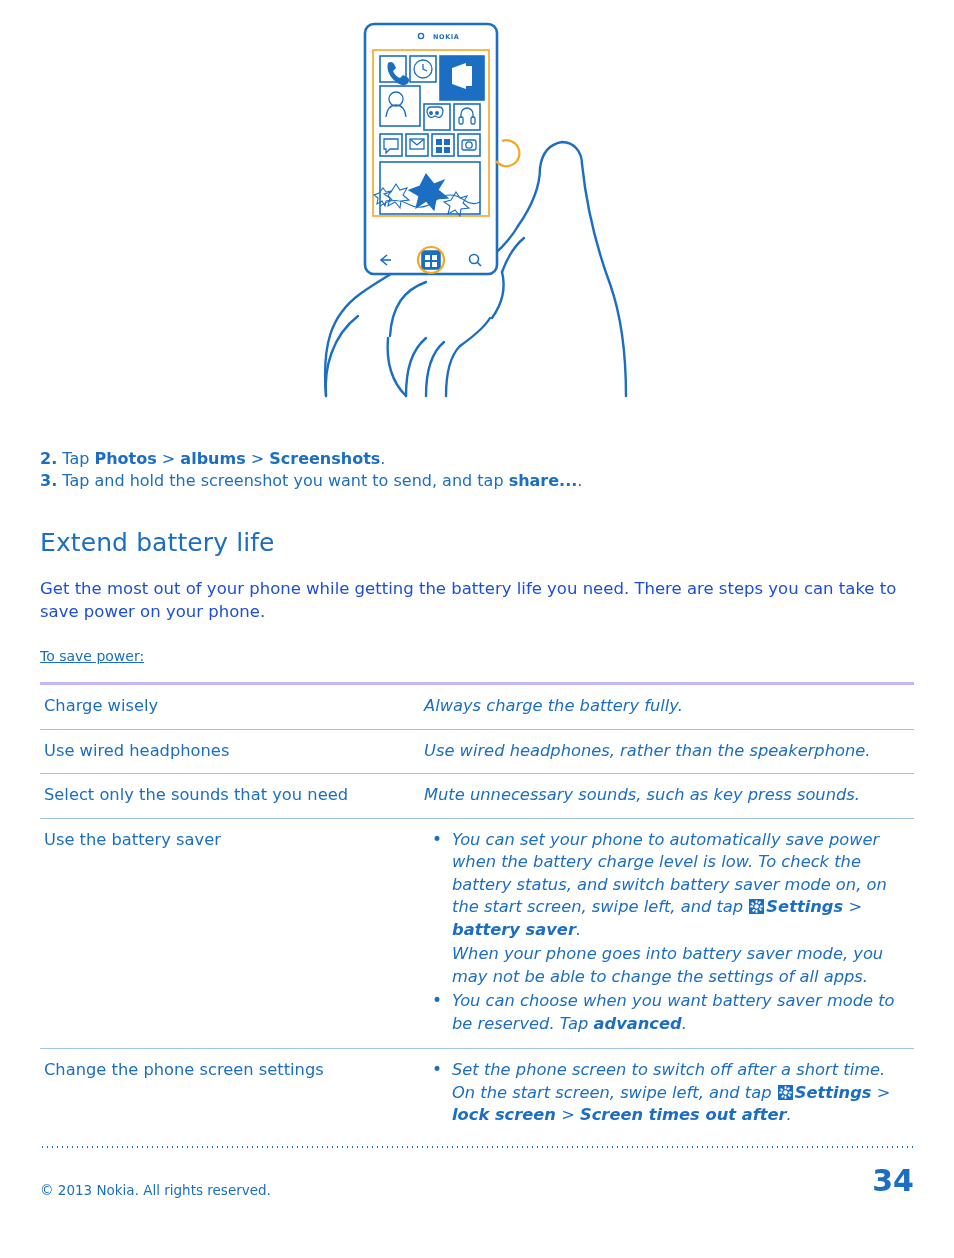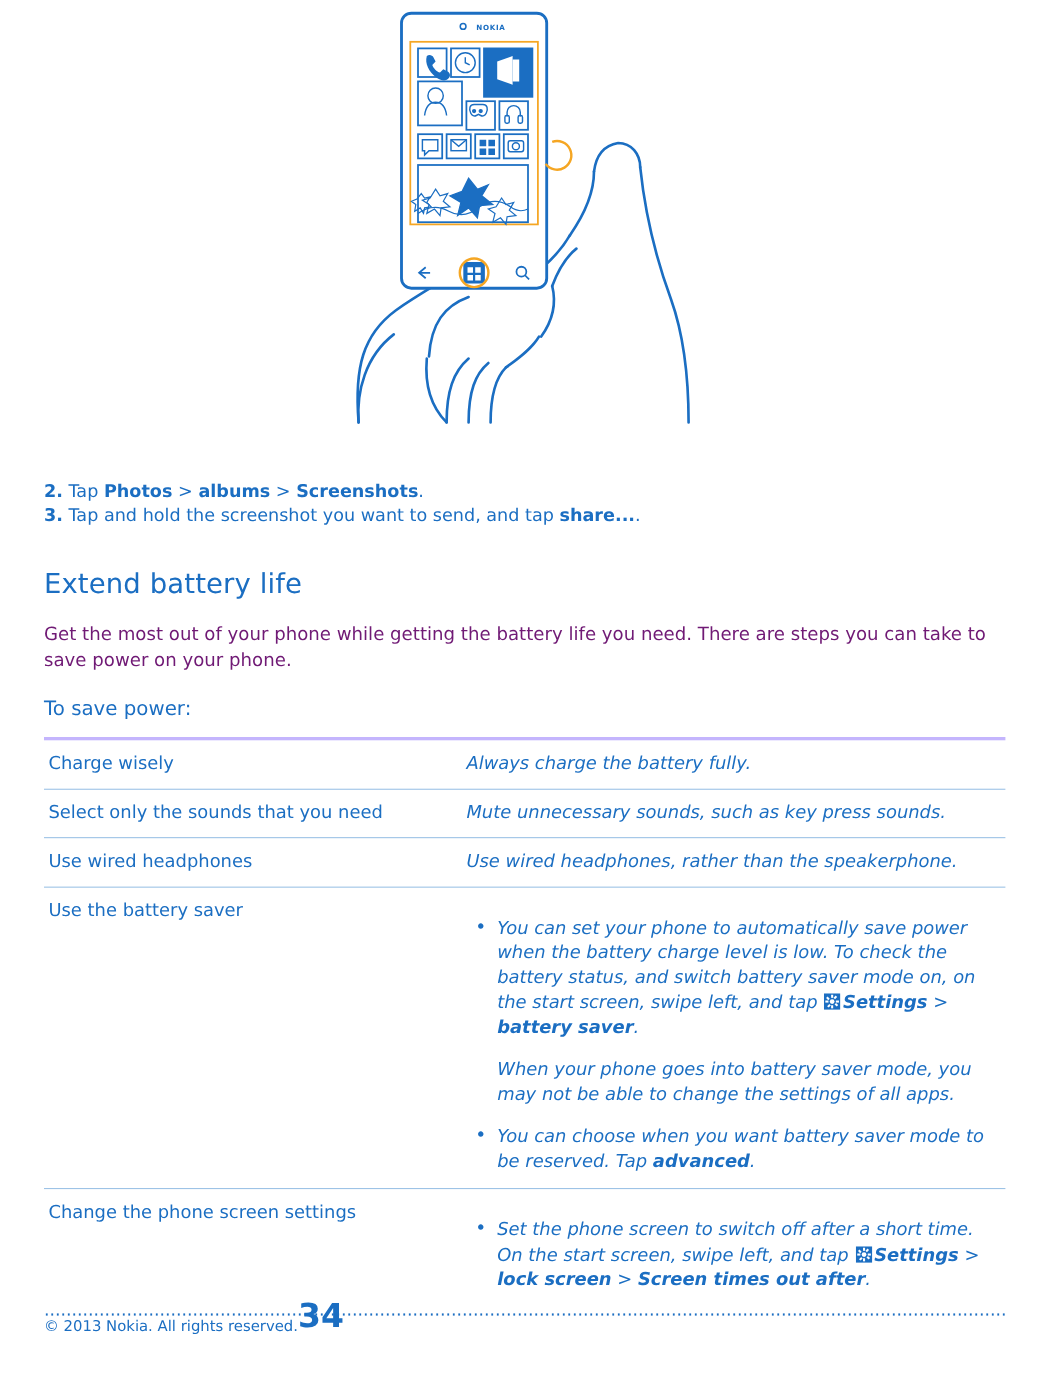--- a/index.html
+++ b/index.html
@@ -13,21 +13,21 @@
     font-family: "DejaVu Sans", "Liberation Sans", sans-serif;
     color: #1b6ec2;
     position: relative;
     overflow: hidden;
   }
   .page {
     position: relative;
     width: 954px;
     height: 1258px;
     box-sizing: border-box;
-    padding: 4px 40px;
+    padding: 16px 40px;
   }
   
   .illustration {
     width: 100%;
     height: 400px;
     position: relative;
   }
   .illustration svg {
     position: absolute;
     left: 0;
@@ -51,28 +51,29 @@
     font-size: 25px;
     font-weight: normal;
     color: #1b6ec2;
     margin: 36px 0 20px 0;
     letter-spacing: 0.1px;
   }
   p.intro {
     font-size: 16.5px;
     line-height: 23px;
     margin: 0 0 22px 0;
-    color: #701a75;
+    color: #1d4ed8;
     max-width: 880px;
   }
   p.lead {
-    font-size: 18px;
+    font-size: 14px;
     line-height: 23px;
     margin: 0 0 14px 0;
     color: #1b6ec2;
+    text-decoration: underline;
   }
   
   table.tips {
     width: 874px;
     border-collapse: collapse;
     font-size: 16.3px;
     color: #1b6ec2;
   }
   table.tips td {
     vertical-align: top;
@@ -93,21 +94,20 @@
   }
   ul.bullets {
     margin: 0;
     padding: 0;
     list-style: none;
   }
   ul.bullets > li {
     position: relative;
     padding-left: 28px;
     margin-bottom: 2px;
-    margin-top: 16px;
   }
   ul.bullets > li::before {
     content: "\2022";
     position: absolute;
     left: 8px;
     top: -1px;
     font-size: 17px;
     color: #1b6ec2;
   }
   ul.bullets > li.nobullet {
@@ -130,24 +130,24 @@
     height: 2px;
     margin-top: 6px;
     background-image: radial-gradient(circle, #1b6ec2 0.8px, transparent 1px);
     background-size: 5px 2px;
     background-repeat: repeat-x;
   }
   .footer {
     position: absolute;
     left: 40px;
     right: 40px;
-    bottom: 44px;
+    bottom: 60px;
     display: flex;
     align-items: flex-end;
-    justify-content: flex-start;
+    justify-content: space-between;
   }
   .copyright {
     font-size: 13.5px;
     color: #1b6ec2;
   }
   .pagenum {
     font-size: 30px;
     font-weight: bold;
     color: #1b6ec2;
   }
@@ -272,26 +272,26 @@
   <p class="intro">Get the most out of your phone while getting the battery life you need. There are steps you can take to save power on your phone.</p>
   <p class="lead">To save power:</p>
 
   <table class="tips">
     <tbody>
         <tr>
           <td class="term">Charge wisely</td>
           <td class="desc">Always charge the battery fully.</td>
         </tr>
         <tr>
+          <td class="term">Use wired headphones</td>
+          <td class="desc">Use wired headphones, rather than the speakerphone.</td>
+        </tr>
+        <tr>
           <td class="term">Select only the sounds that you need</td>
           <td class="desc">Mute unnecessary sounds, such as key press sounds.</td>
-        </tr>
-        <tr>
-          <td class="term">Use wired headphones</td>
-          <td class="desc">Use wired headphones, rather than the speakerphone.</td>
         </tr>
         <tr>
           <td class="term">Use the battery saver</td>
           <td class="desc">
             <ul class="bullets">
               <li><span>You can set your phone to automatically save power when the battery charge level is low. To check the battery status, and switch battery saver mode on, on the start screen, swipe left, and tap </span><span class="gearicon"><svg viewBox="0 0 16 16" width="15" height="15">
                     <rect x="0" y="0" width="16" height="16" fill="#1b6ec2"></rect>
                     <circle cx="8" cy="8" r="2.3" fill="#ffffff"></circle>
                     <g fill="#ffffff">
                       <rect x="7" y="1.4" width="2" height="3"></rect>

